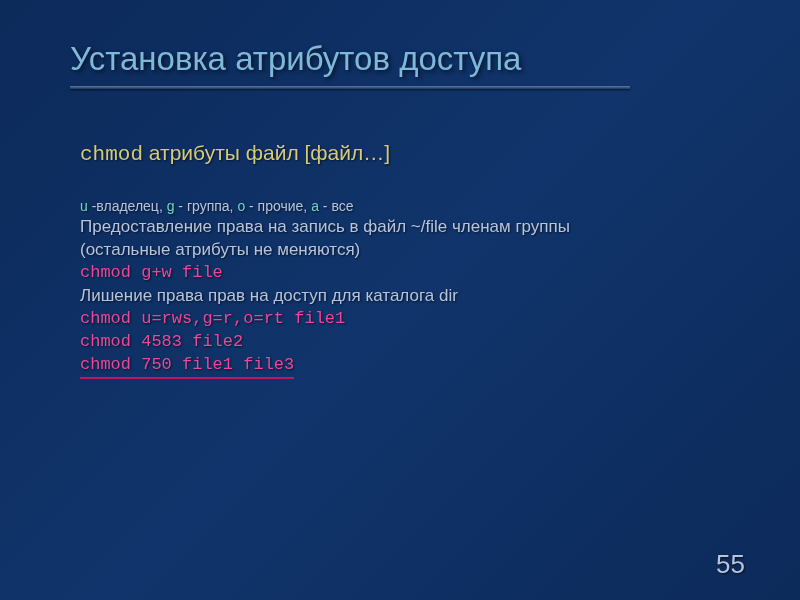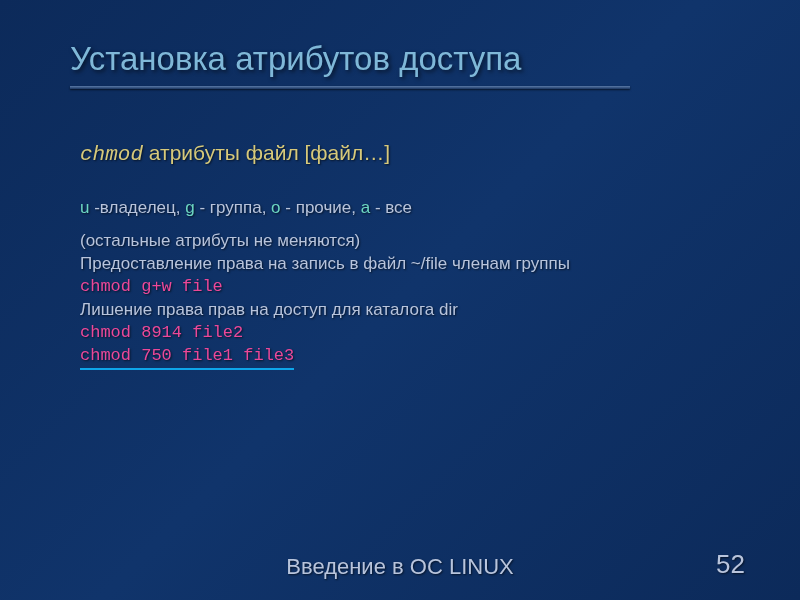--- a/index.html
+++ b/index.html
@@ -41,33 +41,33 @@
     line-height: 1.35;
     text-shadow: 1px 1px 2px rgba(0,0,0,0.6);
   }
   .syntax {
     color: #d7c97a;
     font-size: 21px;
     margin-bottom: 28px;
     font-weight: normal;
     text-shadow: 1px 1px 2px rgba(0,0,0,0.6);
   }
-  .cmd-word { font-family: "Courier New", monospace; font-style: italic; }
-  .who-line { color: #b8c4dc; margin-bottom: 10px; font-size: 17px; }
+  .cmd-word { font-family: "Courier New", monospace; }
+  .who-line { color: #b8c4dc; margin-bottom: 0; font-size: 14px; }
   .highlight { color: #6cd6c2; }
   .plain { color: #b8c4dc; }
   .body-text { color: #b8c4dc; font-size: 17px; }
   .mono {
     font-family: "Courier New", monospace;
     color: #ec4899;
     font-size: 17px;
   }
   .u-rule {
     display: inline-block;
-    border-bottom: 2px solid #0ea5e9;
+    border-bottom: 2px solid #be185d;
     padding-bottom: 0px;
   }
   .footer {
     position: absolute;
     bottom: 20px;
     left: 0;
     width: 100%;
     text-align: center;
     font-size: 22px;
     color: #b8c4dc;
@@ -99,27 +99,27 @@
       <span>атрибуты файл [файл…]</span>
     </div>
 
     <div class="who-line">
       <span class="highlight">u</span><span class="plain"> -владелец, </span>
       <span class="highlight">g</span><span class="plain"> - группа, </span>
       <span class="highlight">o</span><span class="plain"> - прочие, </span>
       <span class="highlight">a</span><span class="plain"> - все</span>
     </div>
 
+    <div class="body-text">Предоставление права на запись в файл ~/file членам группы</div>
     <div class="body-text">(остальные атрибуты не меняются)</div>
-    <div class="body-text">Предоставление права на запись в файл ~/file членам группы</div>
     <div class="mono">chmod g+w file</div>
     <div class="body-text">Лишение права прав на доступ для каталога dir</div>
-    <div class="mono">chmod 8914 file2</div>
+    <div class="mono">chmod u=rws,g=r,o=rt file1</div>
+    <div class="mono">chmod 4583 file2</div>
     <div class="mono">
       <span class="u-rule">chmod 750 file1 file3</span>
     </div>
 
   </div>
 
-  <div class="footer">Введение в ОС LINUX</div>
-  <div class="page-num">52</div>
+  <div class="page-num">55</div>
 
 </div>
 
 </body></html>

